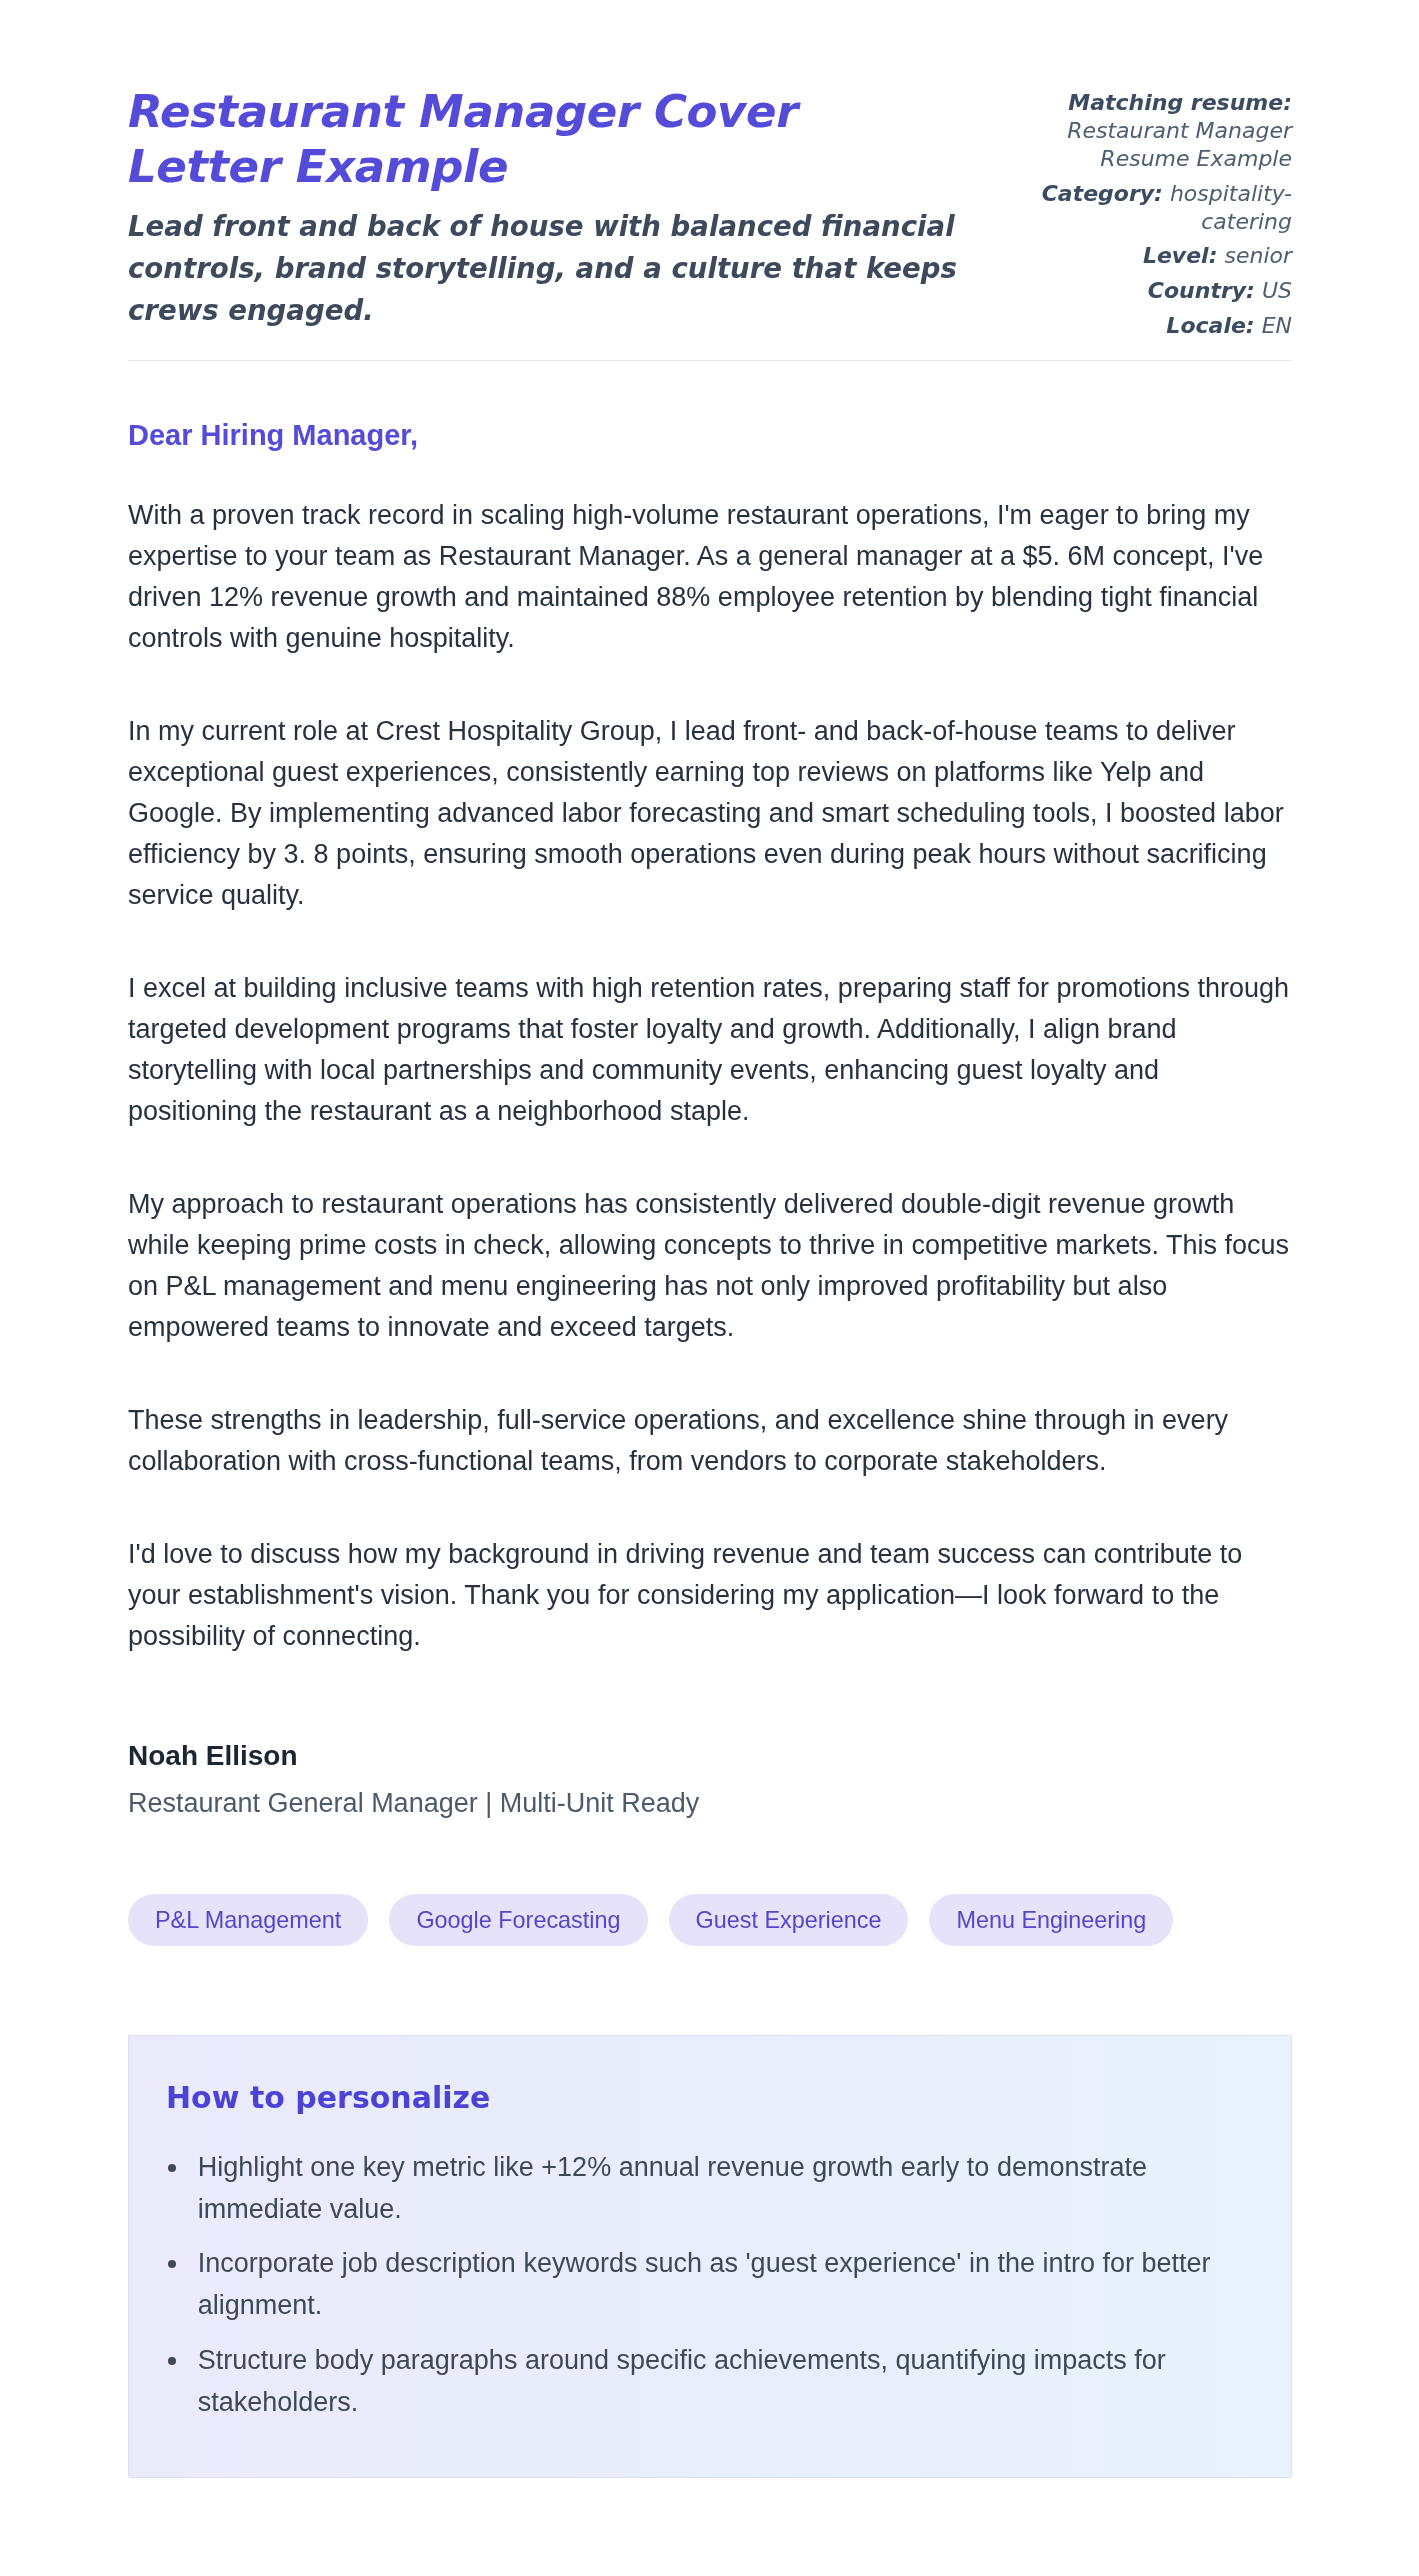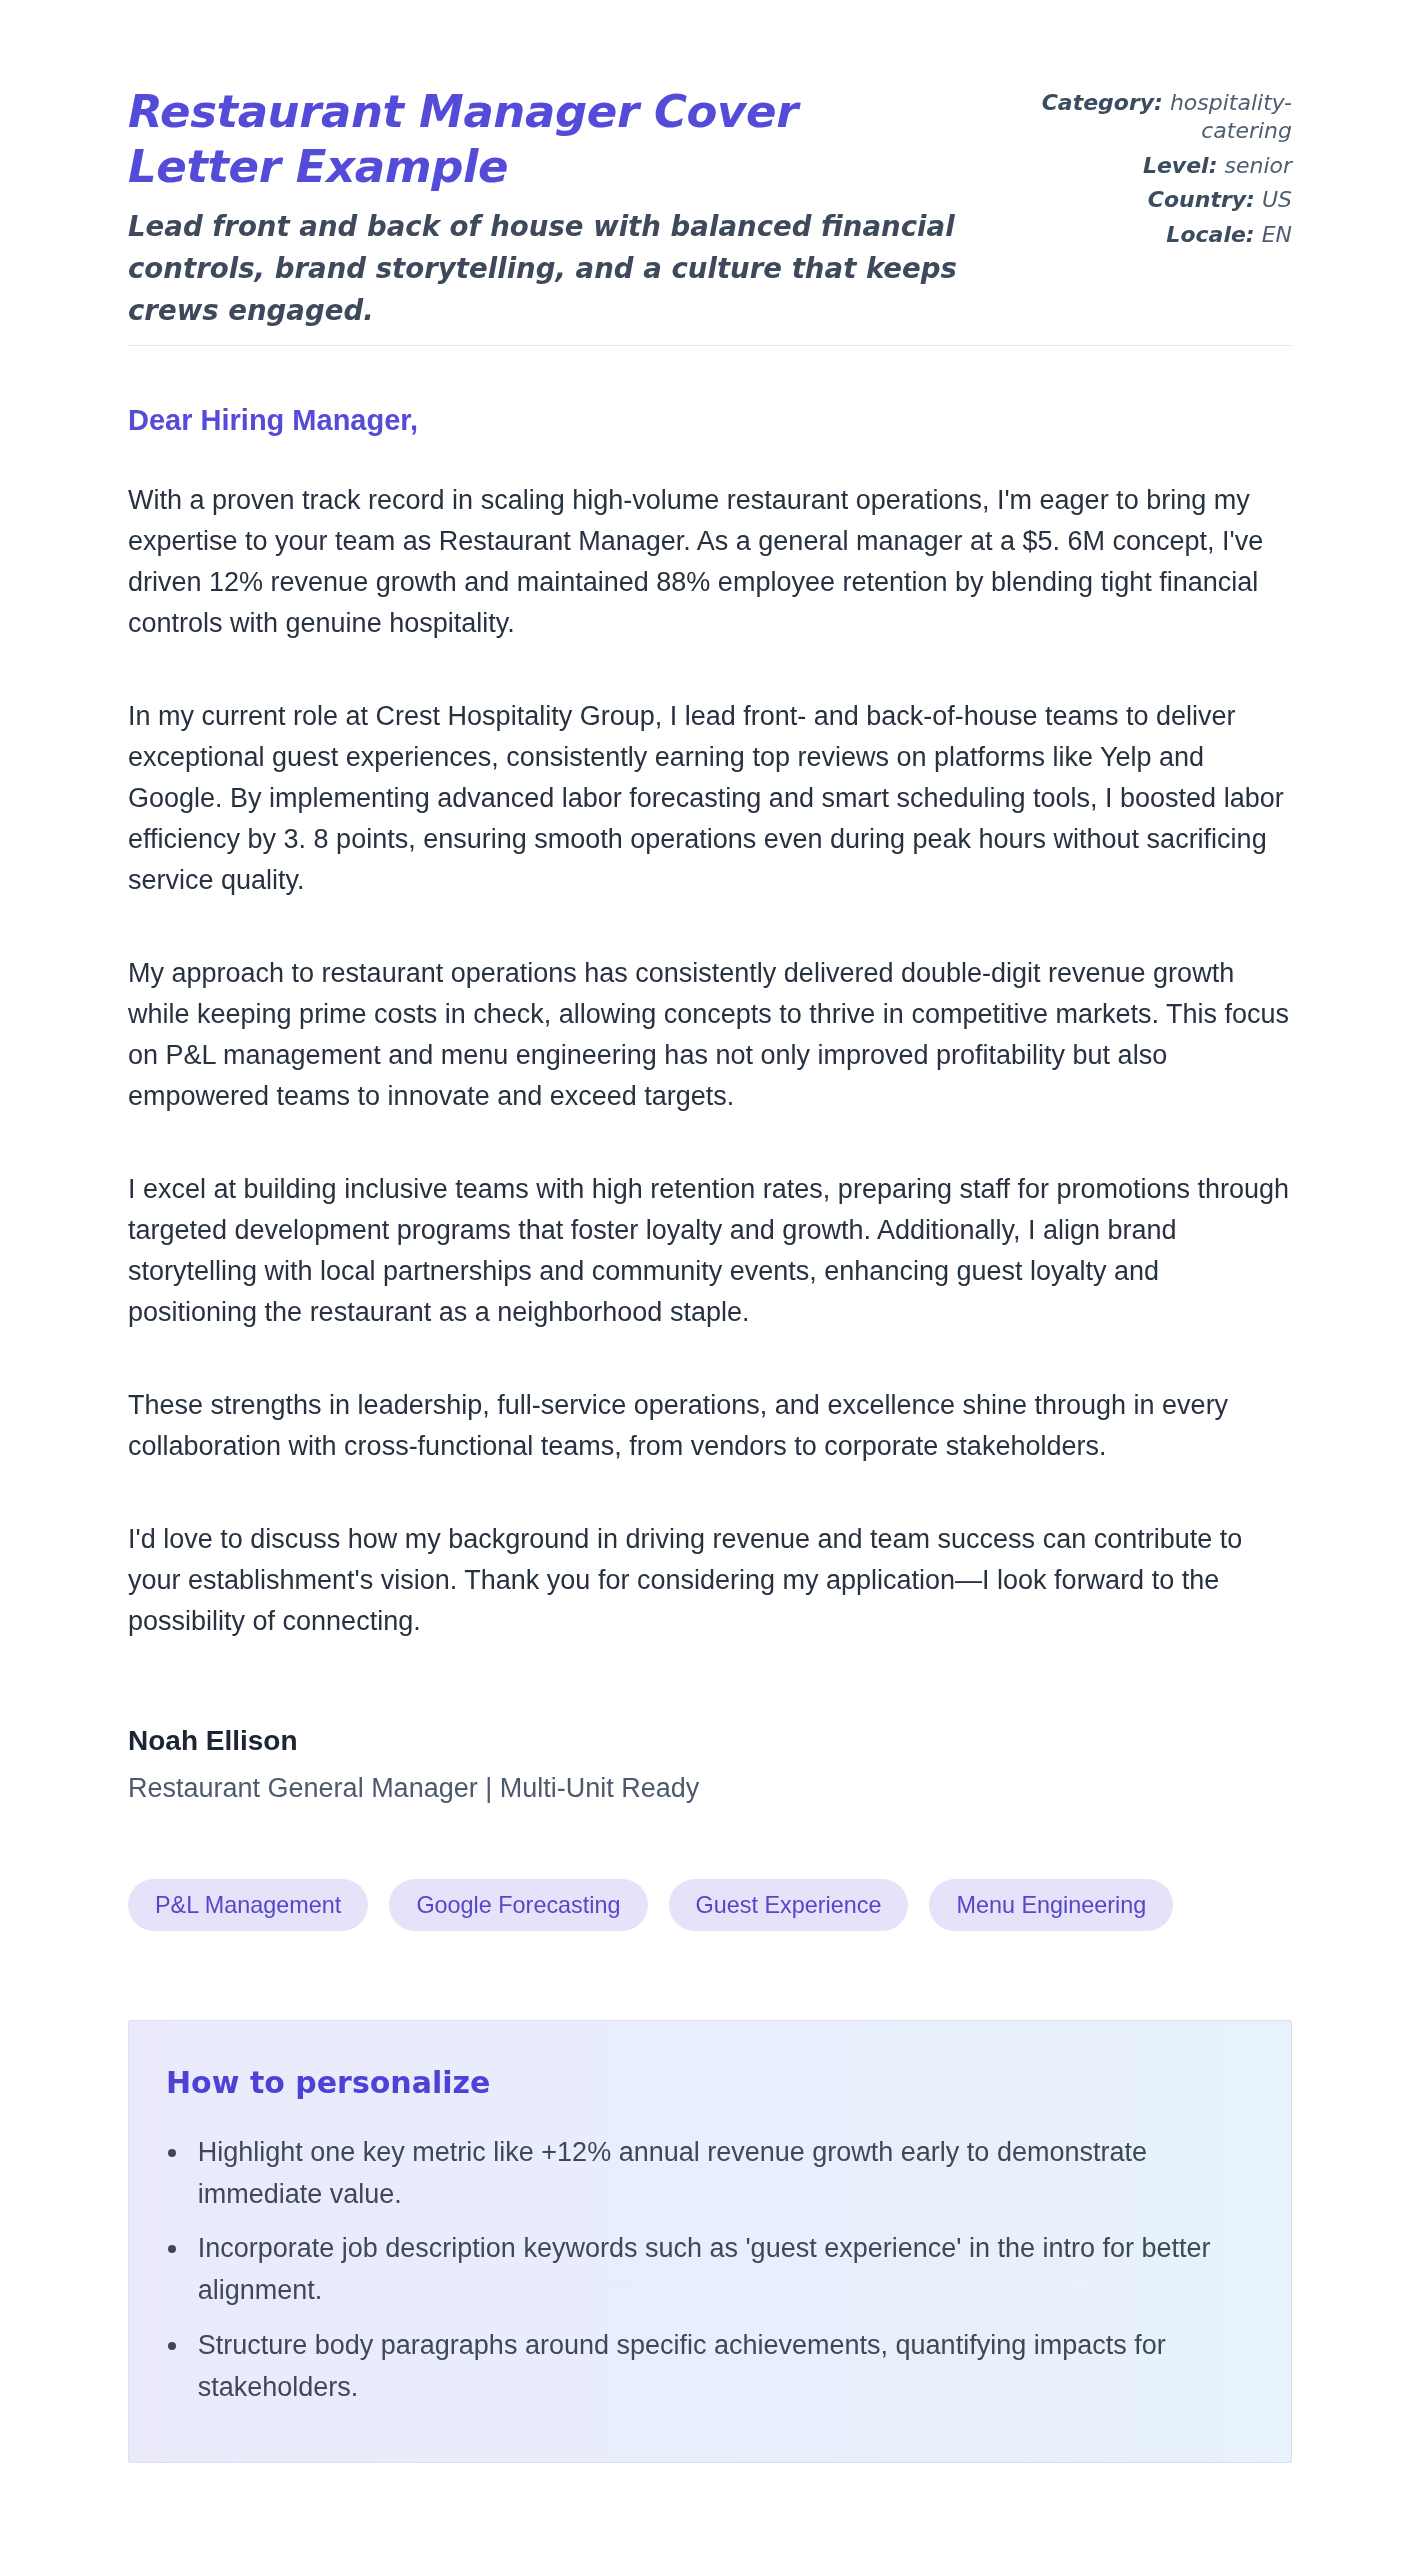--- a/index.html
+++ b/index.html
@@ -100,20 +100,24 @@
 <div class="page">
 
   <div class="header">
     <div class="header-left">
       <h1 class="page-title">Restaurant Manager Cover Letter Example</h1>
       <div class="page-subtitle">Lead front and back of house with balanced financial controls, brand storytelling, and a culture that keeps crews engaged.</div>
     </div>
 
     <div class="meta">
       <div class="meta-row">
+        <span class="meta-label">Matching resume:</span>
+        <span class="meta-value">Restaurant Manager Resume Example</span>
+      </div>
+      <div class="meta-row">
         <span class="meta-label">Category:</span>
         <span class="meta-value">hospitality-catering</span>
       </div>
       <div class="meta-row">
         <span class="meta-label">Level:</span>
         <span class="meta-value">senior</span>
       </div>
       <div class="meta-row">
         <span class="meta-label">Country:</span>
         <span class="meta-value">US</span>
@@ -124,22 +128,22 @@
       </div>
     </div>
   </div>
 
   <hr class="divider">
 
   <div class="letter">
     <div class="salutation">Dear Hiring Manager,</div>
     <p class="first">With a proven track record in scaling high-volume restaurant operations, I'm eager to bring my expertise to your team as Restaurant Manager. As a general manager at a $5. 6M concept, I've driven 12% revenue growth and maintained 88% employee retention by blending tight financial controls with genuine hospitality.</p>
     <p>In my current role at Crest Hospitality Group, I lead front- and back-of-house teams to deliver exceptional guest experiences, consistently earning top reviews on platforms like Yelp and Google. By implementing advanced labor forecasting and smart scheduling tools, I boosted labor efficiency by 3. 8 points, ensuring smooth operations even during peak hours without sacrificing service quality.</p>
+    <p>I excel at building inclusive teams with high retention rates, preparing staff for promotions through targeted development programs that foster loyalty and growth. Additionally, I align brand storytelling with local partnerships and community events, enhancing guest loyalty and positioning the restaurant as a neighborhood staple.</p>
     <p>My approach to restaurant operations has consistently delivered double-digit revenue growth while keeping prime costs in check, allowing concepts to thrive in competitive markets. This focus on P&amp;L management and menu engineering has not only improved profitability but also empowered teams to innovate and exceed targets.</p>
-    <p>I excel at building inclusive teams with high retention rates, preparing staff for promotions through targeted development programs that foster loyalty and growth. Additionally, I align brand storytelling with local partnerships and community events, enhancing guest loyalty and positioning the restaurant as a neighborhood staple.</p>
     <p>These strengths in leadership, full-service operations, and excellence shine through in every collaboration with cross-functional teams, from vendors to corporate stakeholders.</p>
     <p>I'd love to discuss how my background in driving revenue and team success can contribute to your establishment's vision. Thank you for considering my application—I look forward to the possibility of connecting.</p>
 
     <div class="sig-name">Noah Ellison</div>
     <div class="sig-role">Restaurant General Manager | Multi-Unit Ready</div>
   </div>
 
   <div class="tags">
     <span class="tag">P&amp;L Management</span>
     <span class="tag">Google Forecasting</span>

